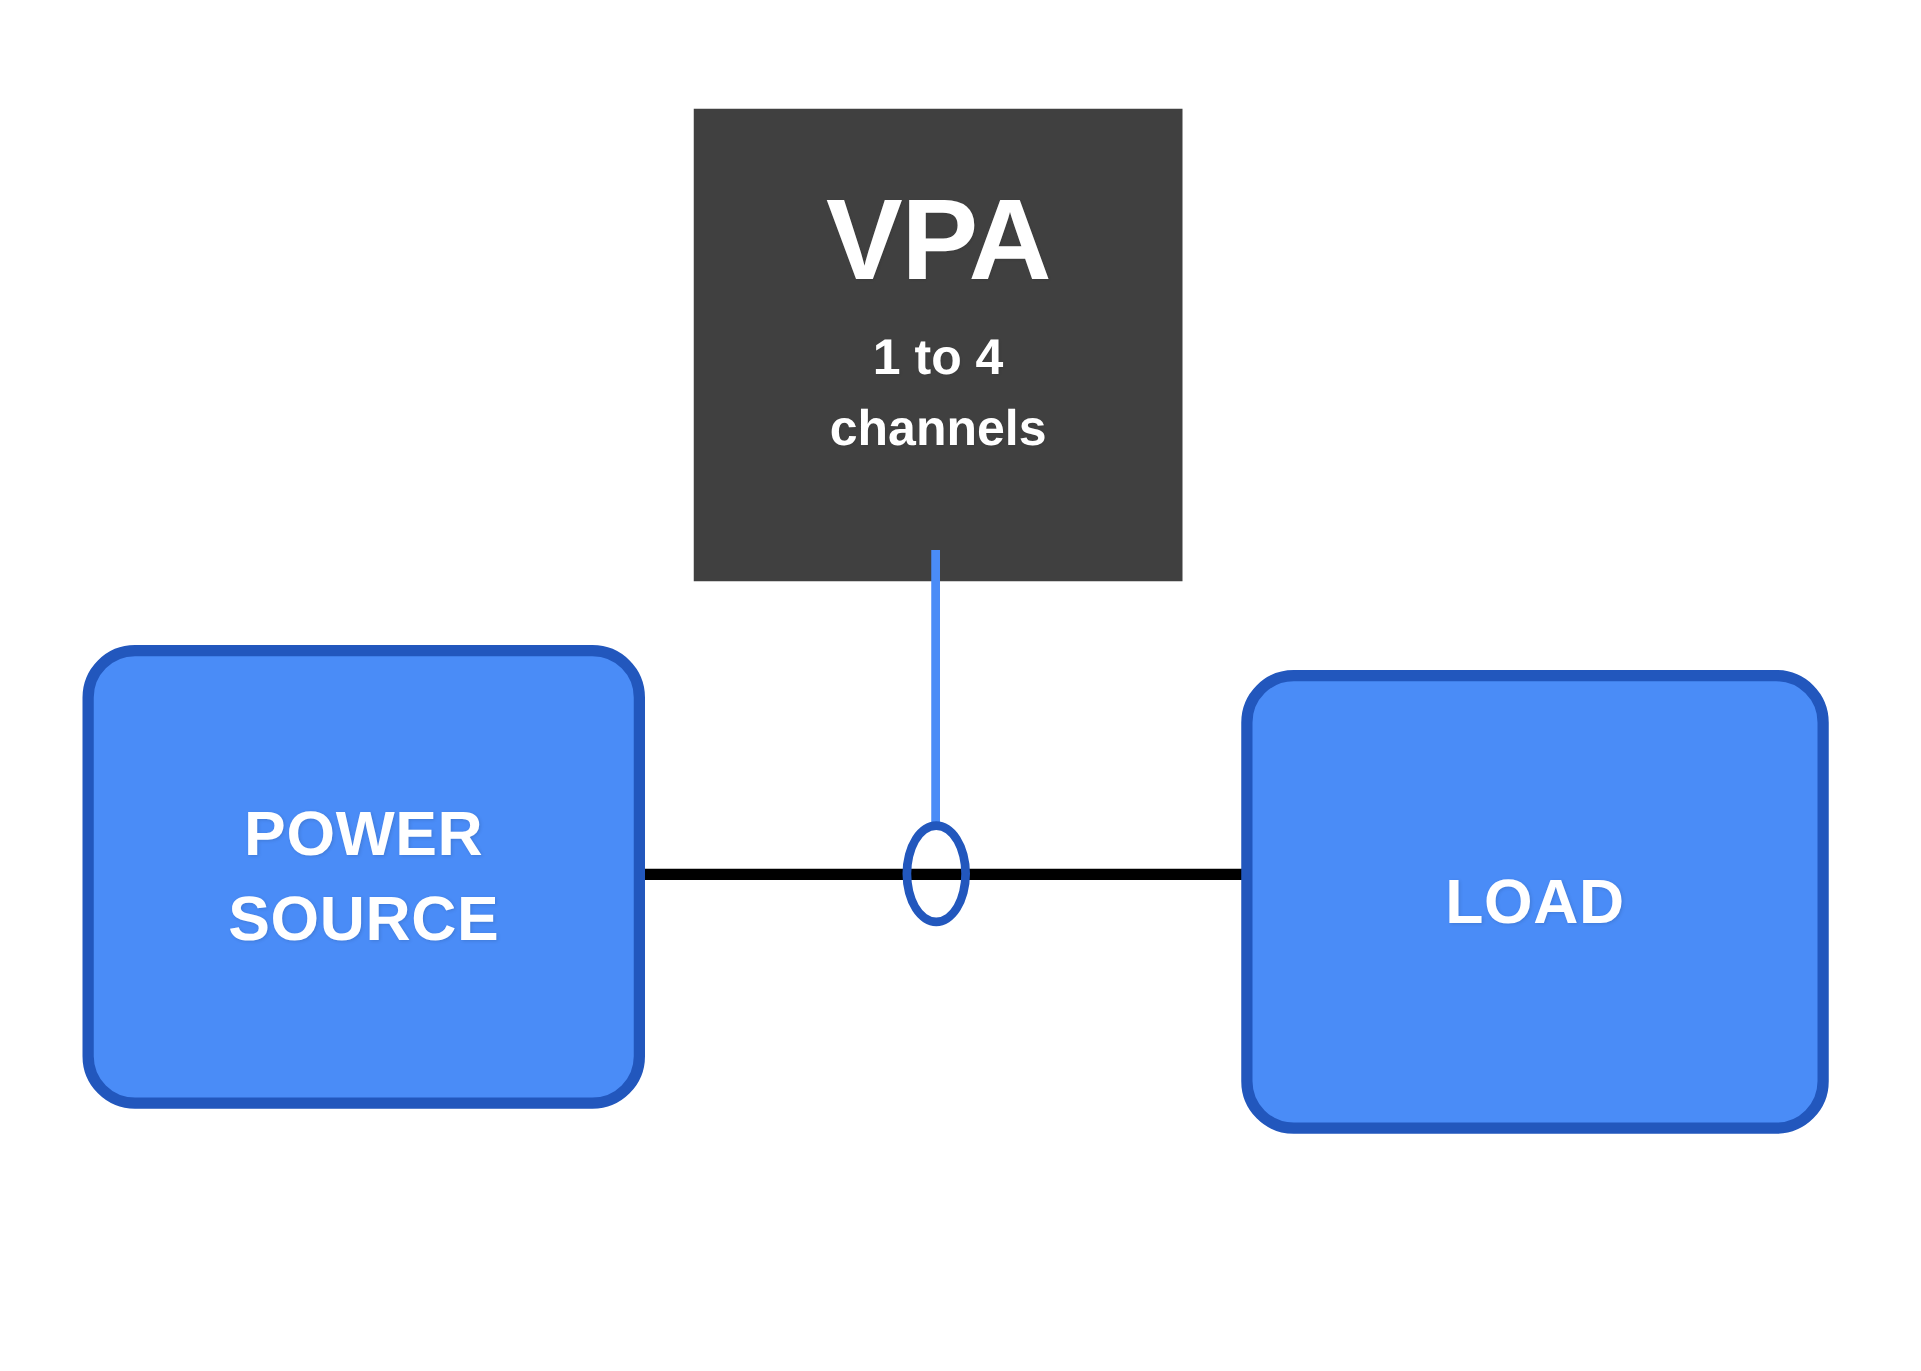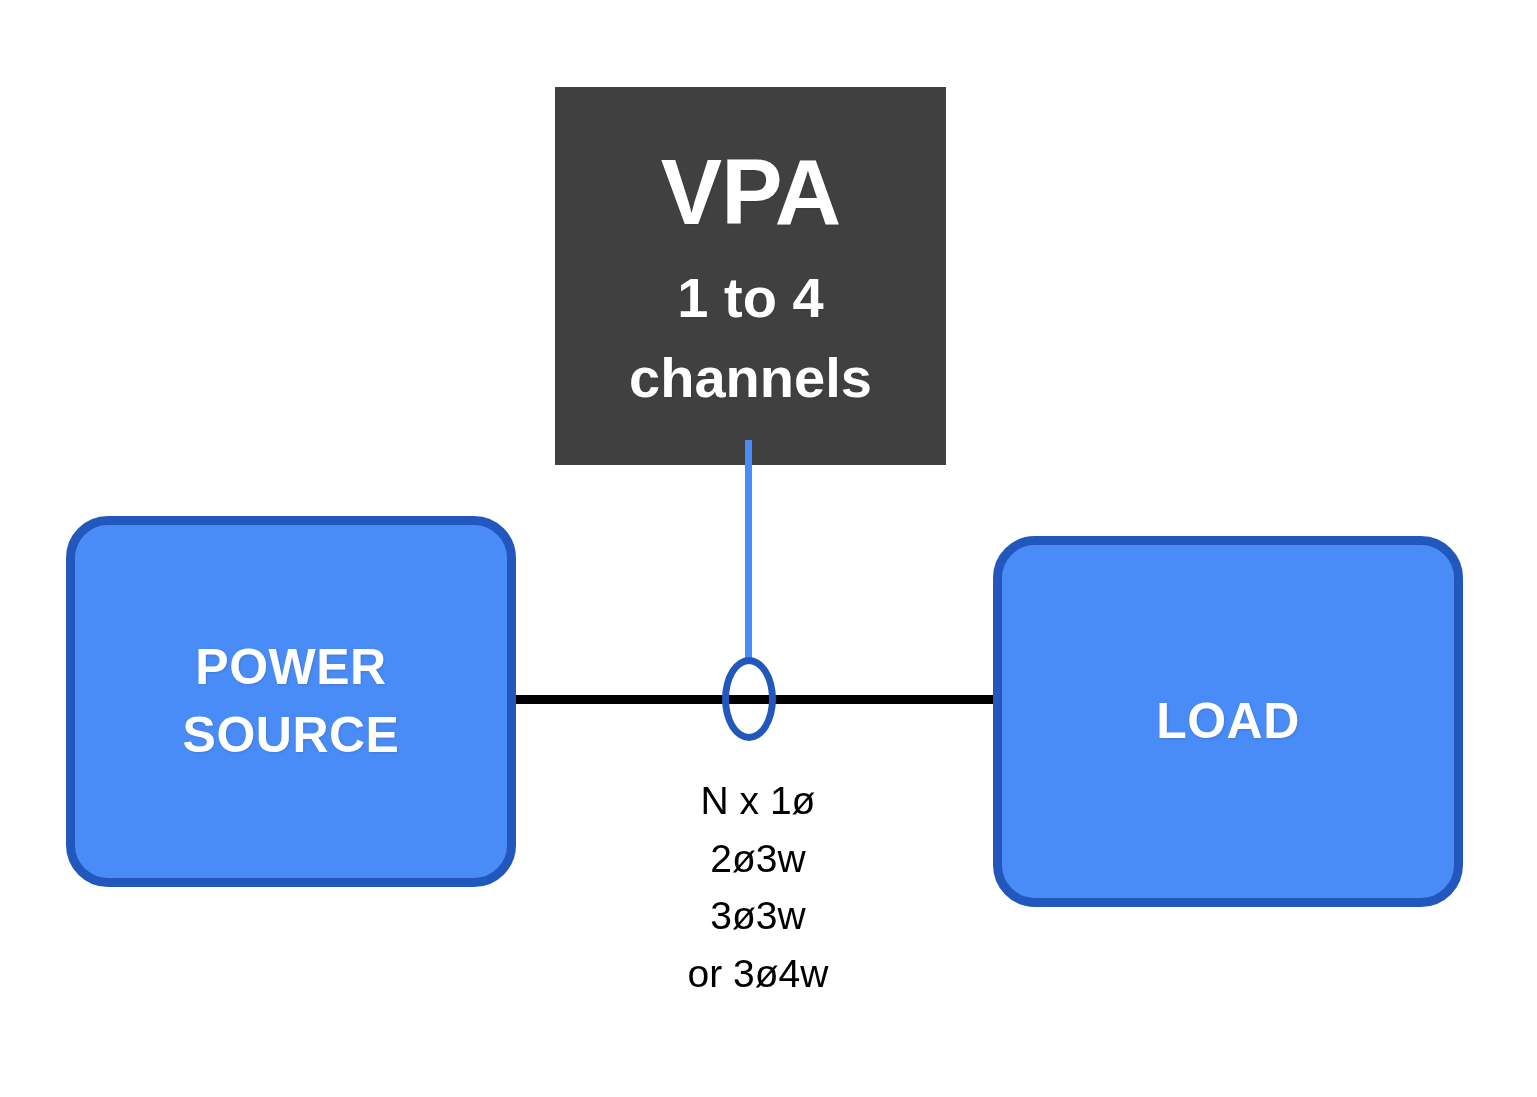--- a/index.html
+++ b/index.html
@@ -39,21 +39,21 @@
     font-size: 92px;
     font-weight: bold;
     color: #ffffff;
     line-height: 0.95;
     letter-spacing: -1px;
     text-align: center;
     margin: 0;
     text-shadow: 1px 1px 2px rgba(0,0,0,0.08);
   }
   .vpa-sub {
-    font-size: 56px;
+    font-size: 40px;
     font-weight: bold;
     color: #ffffff;
     line-height: 1.42;
     text-align: center;
     margin: 0;
     margin-top: 22px;
     text-shadow: 1px 1px 2px rgba(0,0,0,0.08);
   }
 
   
@@ -157,20 +157,14 @@
 
   <div class="blue-box" id="power-source-box">
     <div class="blue-box-label">POWER
 SOURCE</div>
   </div>
 
   <div class="blue-box" id="load-box">
     <div class="blue-box-label">LOAD</div>
   </div>
 
-  <div class="wiring-caption">
-    <div>N x 1ø</div>
-    <div>2ø3w</div>
-    <div>3ø3w</div>
-    <div>or 3ø4w</div>
-  </div>
 
 </div>
 
 </body></html>

